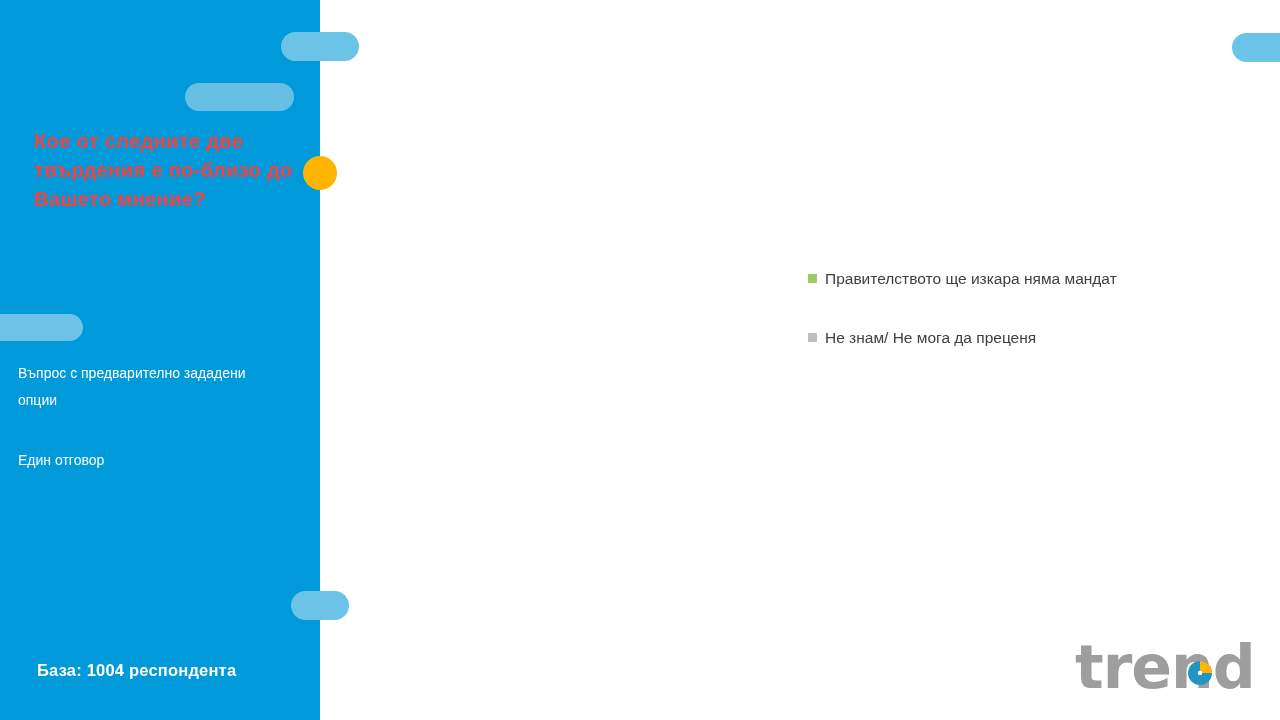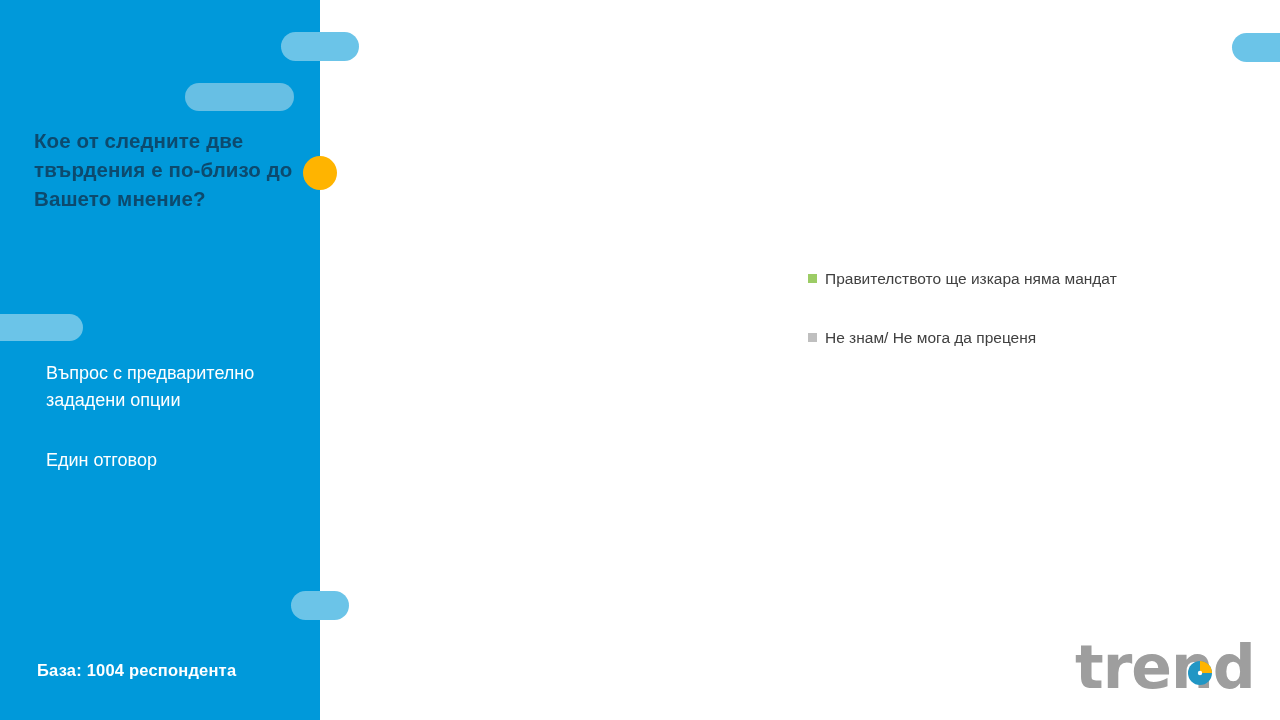--- a/index.html
+++ b/index.html
@@ -68,32 +68,32 @@
     border-radius: 50%;
     background: #ffb400;
   }
 
   
   .q-title {
     position: absolute;
     left: 34px;
     top: 126px;
     width: 262px;
-    color: #0c4a6e;
+    color: #ef4444;
     font-size: 20.5px;
     font-weight: bold;
     line-height: 29px;
     letter-spacing: 0.1px;
   }
   .q-meta {
     position: absolute;
-    left: 46px;
+    left: 18px;
     width: 256px;
     color: #ffffff;
-    font-size: 18px;
+    font-size: 14px;
     line-height: 27px;
     font-weight: normal;
   }
   .q-meta-1 { top: 360px; }
   .q-meta-2 { top: 447px; }
 
   .base-line {
     position: absolute;
     left: 37px;
     top: 661px;

